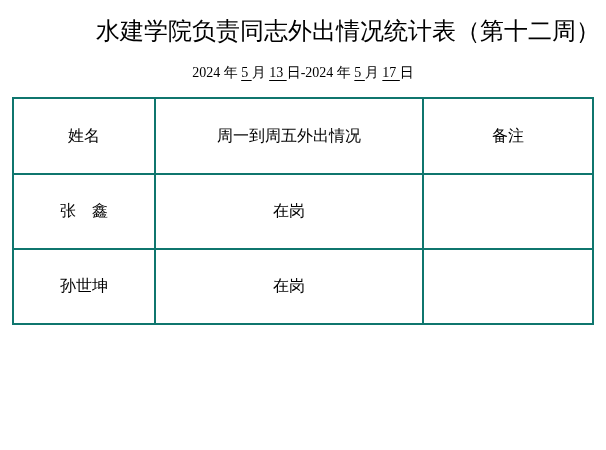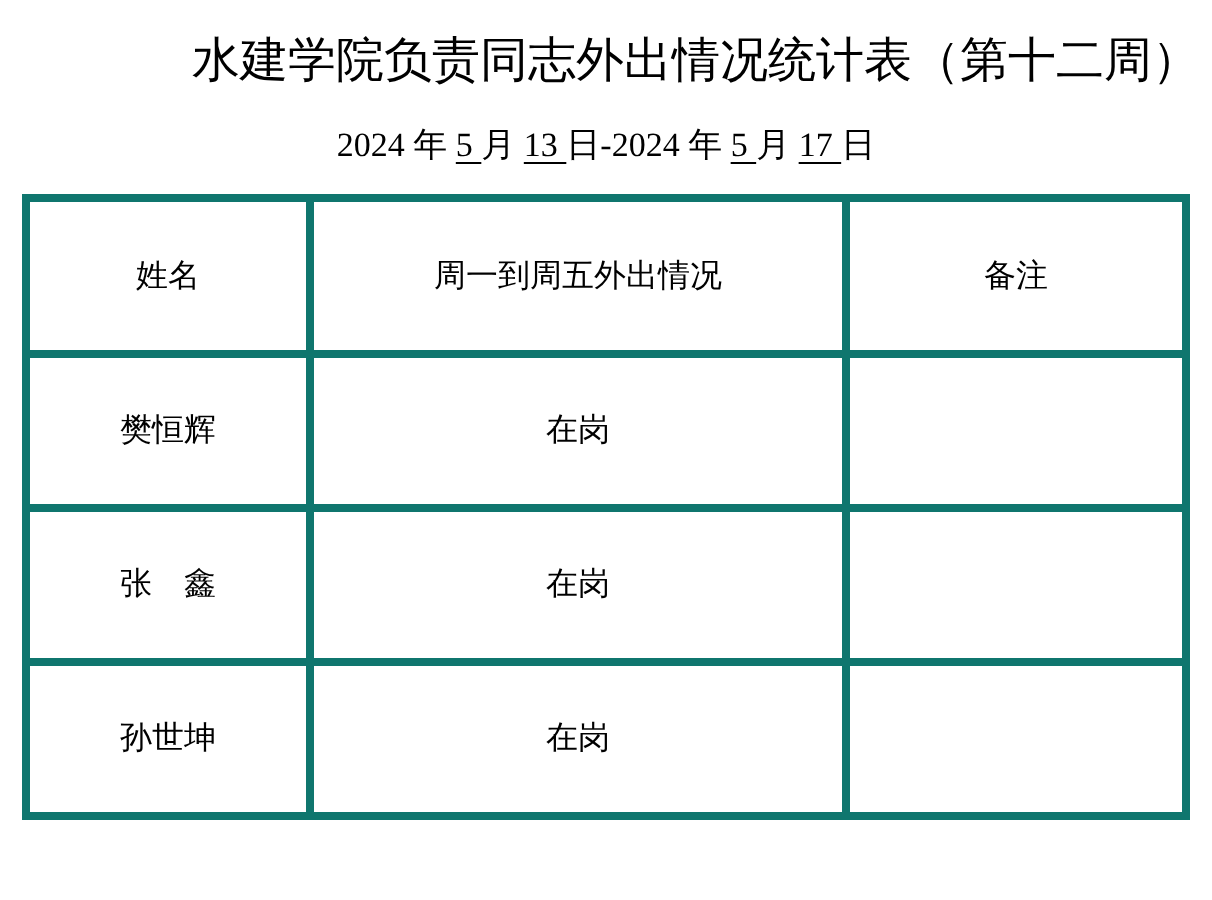--- a/index.html
+++ b/index.html
@@ -24,38 +24,38 @@
     text-align: right;
     font-size: 24px;
     line-height: 34px;
     font-weight: 400;
     letter-spacing: 0px;
     white-space: nowrap;
   }
   .date-range {
     margin: 12px 0 0 0;
     text-align: center;
-    font-size: 17px;
+    font-size: 14px;
     line-height: 26px;
     white-space: pre;
   }
   .date-range .u {
     text-decoration: underline;
     text-underline-offset: 3px;
   }
   table.stats {
     border-collapse: collapse;
     table-layout: fixed;
     width: 580px;
     margin: 11px auto 0 auto;
     border: 2px solid #000000;
   }
   table.stats th,
   table.stats td {
-    border: 4px solid #0f766e;
+    border: 2px solid #0f766e;
     text-align: center;
     vertical-align: middle;
     padding: 16px;
     font-size: 16px;
     font-weight: 400;
     overflow: hidden;
   }
   table.stats th {
     height: 42px;
   }
@@ -83,25 +83,20 @@
     </colgroup>
     <thead>
       <tr>
         <th>姓名</th>
         <th>周一到周五外出情况</th>
         <th>备注</th>
       </tr>
     </thead>
     <tbody>
         <tr>
-          <td>樊恒辉</td>
-          <td>在岗</td>
-          <td></td>
-        </tr>
-        <tr>
           <td>张　鑫</td>
           <td>在岗</td>
           <td></td>
         </tr>
         <tr>
           <td>孙世坤</td>
           <td>在岗</td>
           <td></td>
         </tr>
       </tbody>

